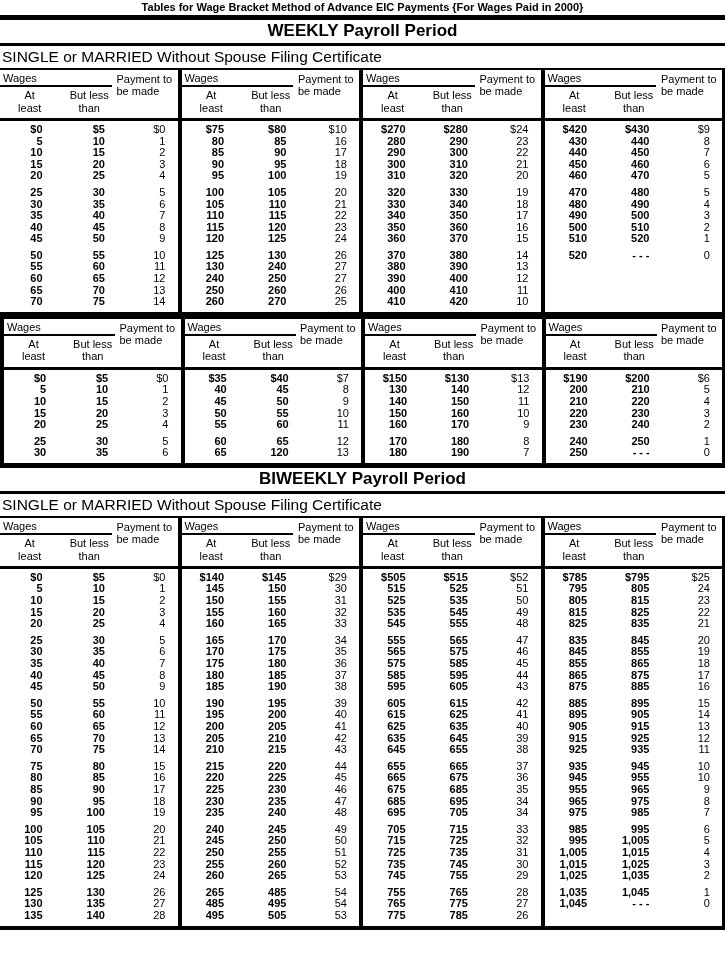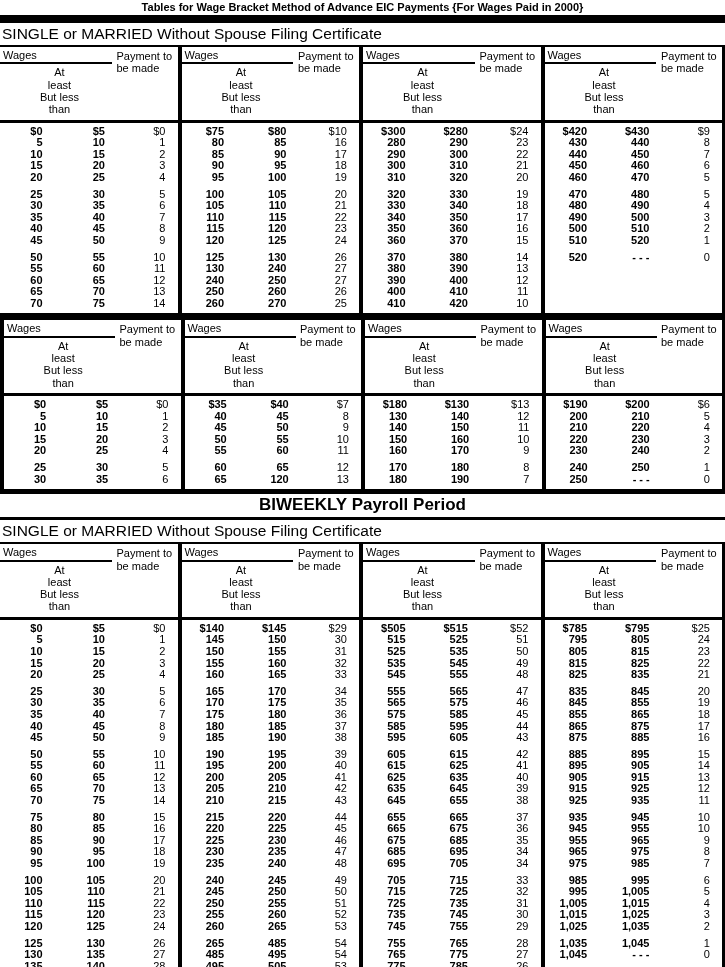--- a/index.html
+++ b/index.html
@@ -15,41 +15,42 @@
   .hbar.thick{height:4px;}
   .hbar.xthick{height:5px;}
   .hbar.med{height:3px;}
   .hbar.thin{height:2px;}
   .table-grid{display:flex;border-right:3px solid #000000;}
   .table-grid.left-border{border-left:4px solid #000;}
   .tcol{flex:1 1 0;min-width:0;border-left:4px solid #000;}
   .table-grid > .tcol:first-child{border-left:none;}
   .thead{position:relative;border-bottom:3px solid #000;padding:2px 0 4px;font-size:11px;line-height:1.12;}
   .wages-word{display:block;width:63%;box-sizing:border-box;border-bottom:2px solid #000;padding:0 0 1px 3px;}
-  .sub-row{display:flex;width:67%;margin-top:2px;flex-direction:column;}
+  .sub-row{display:flex;width:67%;margin-top:2px;}
   .sub-row span{flex:1 1 0;display:flex;justify-content:center;}
   .sub-row i{font-style:normal;display:inline-block;text-align:center;}
   .iw32{width:32px;}
   .iw56{width:56px;}
   .pay-head{position:absolute;top:3px;right:5px;width:56px;text-align:left;}
   .tbody{padding:3px 0 4px;font-size:11px;line-height:11.6px;}
   .grp + .grp{margin-top:5px;}
   .drow{display:grid;grid-template-columns:33% 34% 33%;}
   .drow span{text-align:right;display:block;}
   .c0{padding-right:16px;font-weight:bold;}
   .c1{padding-right:14px;font-weight:bold;}
   .c2{padding-right:12px;}
 </style>
 </head>
 <body>
 
 <div class="page">
   <div class="doc-title">Tables for Wage Bracket Method of Advance EIC Payments {For Wages Paid in 2000}</div>
   <div class="hbar xthick"></div>
   <div id="sections-root">
+      <div class="period-band">WEEKLY Payroll Period</div>
       <div class="hbar med"></div>
       <div class="cert-title">SINGLE or MARRIED Without Spouse Filing Certificate</div>
       <div class="hbar thin"></div>
       <div class="table-grid">
         <div class="tcol">
           <div class="thead">
             <div class="wages-word">Wages</div>
             <div class="sub-row">
               <span class="h-at">
                 <i class="iw32">At least</i>
@@ -250,21 +251,21 @@
               </span>
               <span class="h-blt">
                 <i class="iw56">But less than</i>
               </span>
             </div>
             <div class="pay-head">Payment to be made</div>
           </div>
           <div class="tbody">
             <div class="grp">
               <div class="drow">
-                <span class="c0">$300</span>
+                <span class="c0">$270</span>
                 <span class="c1">$280</span>
                 <span class="c2">$24</span>
               </div>
               <div class="drow">
                 <span class="c0">280</span>
                 <span class="c1">290</span>
                 <span class="c2">23</span>
               </div>
               <div class="drow">
                 <span class="c0">290</span>
@@ -538,21 +539,21 @@
               </span>
               <span class="h-blt">
                 <i class="iw56">But less than</i>
               </span>
             </div>
             <div class="pay-head">Payment to be made</div>
           </div>
           <div class="tbody">
             <div class="grp">
               <div class="drow">
-                <span class="c0">$180</span>
+                <span class="c0">$150</span>
                 <span class="c1">$130</span>
                 <span class="c2">$13</span>
               </div>
               <div class="drow">
                 <span class="c0">130</span>
                 <span class="c1">140</span>
                 <span class="c2">12</span>
               </div>
               <div class="drow">
                 <span class="c0">140</span>

